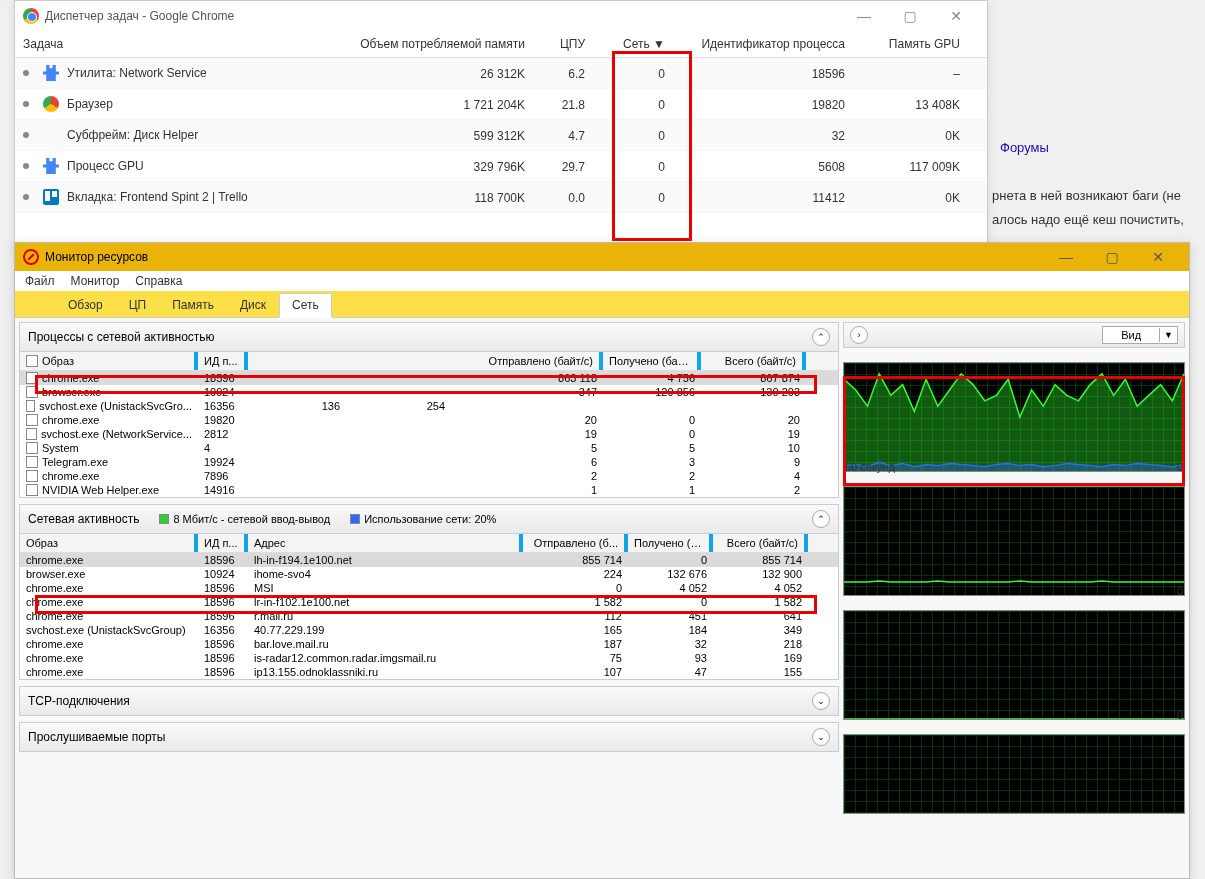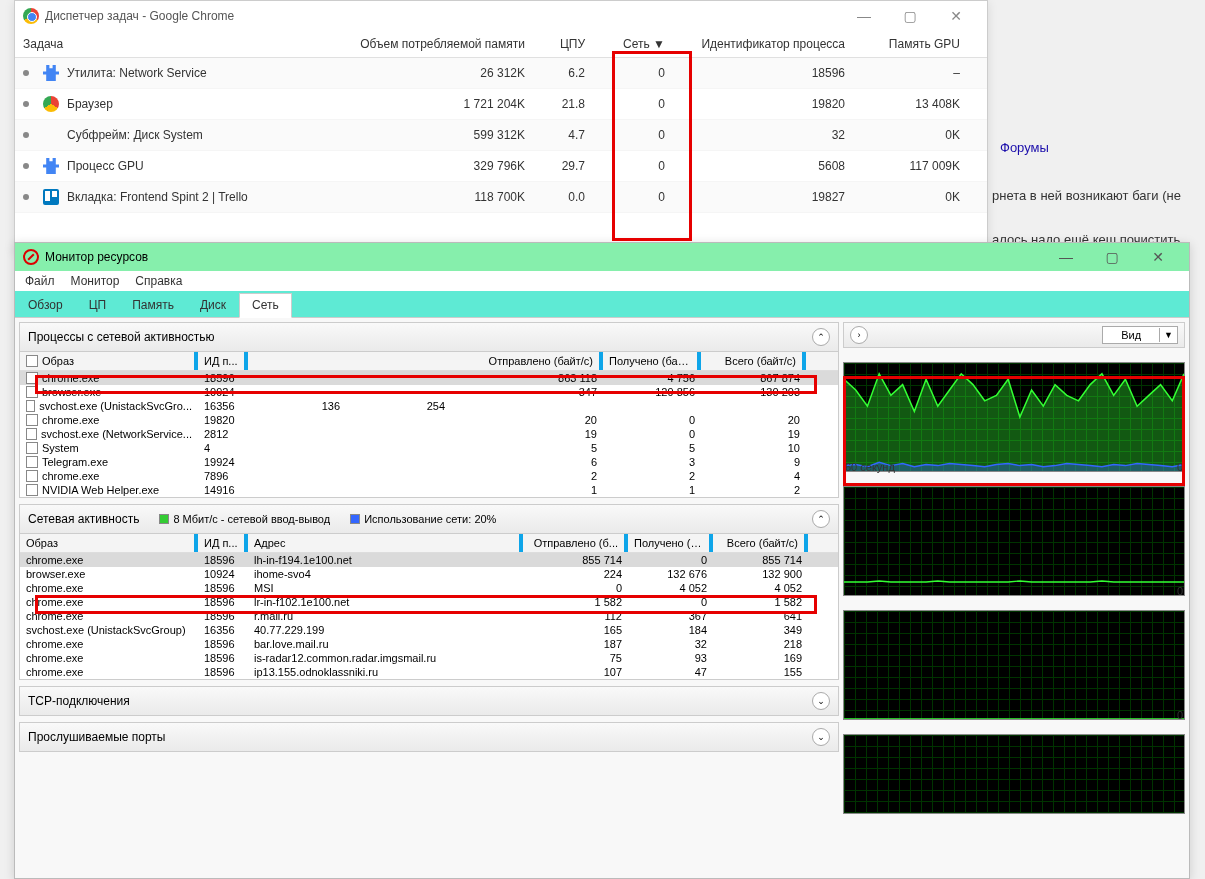--- a/index.html
+++ b/index.html
@@ -14,21 +14,21 @@
 .chrome-win-controls span { width: 46px; height: 30px; display: flex; align-items: center; justify-content: center; color: #888; font-size: 14px; }
 .task-table { width: 100%; }
 .task-header { display: flex; border-bottom: 1px solid #e0e0e0; padding: 6px 0; font-size: 12px; color: #333; }
 .task-header > div { padding: 0 8px; }
 .th-task { flex: 0 0 318px; padding-left: 16px; }
 .th-mem { flex: 0 0 200px; text-align: right; }
 .th-cpu { flex: 0 0 60px; text-align: right; }
 .th-net { flex: 0 0 80px; text-align: right; }
 .th-pid { flex: 0 0 180px; text-align: right; }
 .th-gpu { flex: 0 0 115px; text-align: right; }
-.task-row { display: flex; align-items: center; padding: 7px 0; font-size: 12px; color: #333; border-bottom: 1px solid #f5f5f5; position: relative; z-index: 0; }
+.task-row { display: flex; align-items: flex-end; padding: 7px 0; font-size: 12px; color: #333; border-bottom: 1px solid #f5f5f5; position: relative; z-index: 0; }
 .task-row > div { padding: 0 8px; }
 .task-row:nth-child(odd) { background: #fafafa; }
 .tc-task { flex: 0 0 318px; display: flex; align-items: center; padding-left: 16px; }
 .tc-mem { flex: 0 0 200px; text-align: right; }
 .tc-cpu { flex: 0 0 60px; text-align: right; }
 .tc-net { flex: 0 0 80px; text-align: right; }
 .tc-pid { flex: 0 0 180px; text-align: right; }
 .tc-gpu { flex: 0 0 115px; text-align: right; }
 .dot { width: 6px; height: 6px; border-radius: 50%; background: #888; margin-right: 14px; flex-shrink: 0; }
 .task-micon { width: 16px; height: 16px; margin-right: 8px; flex-shrink: 0; }
@@ -38,27 +38,27 @@
 .trello::before, .trello::after { content: ""; position: absolute; background: #fff; width: 5px; top: 2px; }
 .trello::before { left: 2px; height: 10px; }
 .trello::after { right: 2px; height: 6px; }
 .red-col { position: absolute; top: 50px; left: 597px; width: 80px; height: 190px; border: 3px solid #e60000; pointer-events: none; z-index: 5; }
 
 
 .bg-text { position: absolute; color: #1a0dab; font-size: 13px; }
 
 
 .resmon { position: absolute; top: 242px; left: 14px; width: 1176px; height: 637px; background: #f8f8f8; border: 1px solid #bbb; box-shadow: 0 2px 10px rgba(0,0,0,0.15); }
-.resmon-titlebar { height: 28px; display: flex; align-items: center; padding: 0 8px; background: #86efac; }
+.resmon-titlebar { height: 28px; display: flex; align-items: center; padding: 0 8px; background: #eab308; }
 .resmon-icon { width: 16px; height: 16px; margin-right: 6px; border: 2px solid #d00; border-radius: 50%; position: relative; }
 .resmon-icon::after { content: ""; position: absolute; width: 8px; height: 2px; background: #d00; top: 5px; left: 2px; transform: rotate(-45deg); }
 .resmon-win-controls { margin-left: auto; display: flex; }
 .resmon-win-controls span { width: 46px; height: 28px; display: flex; align-items: center; justify-content: center; color: #555; font-size: 14px; }
 .menubar { display: flex; gap: 16px; padding: 3px 10px; font-size: 12px; color: #333; background: #fff; }
-.tabs { display: flex; border-bottom: 1px solid #ccc; background: #5eead4; padding-top: 2px; }
+.tabs { display: flex; border-bottom: 1px solid #ccc; background: #fde047; padding-top: 2px; padding-left: 40px; }
 .tab { padding: 4px 12px; font-size: 12px; color: #333; border: 1px solid transparent; }
 .tab.active { background: #fff; border: 1px solid #ccc; border-bottom: 1px solid #fff; margin-bottom: -1px; }
 .resmon-body { display: flex; height: calc(100% - 75px); }
 .left-pane { flex: 1; overflow: hidden; padding: 4px 0 12px 4px; }
 .right-pane { width: 350px; padding: 4px; overflow: hidden; }
 
 .section-header { background: linear-gradient(#f9f9f9,#eaeaea); border: 1px solid #ccc; padding: 5px 8px; display: flex; align-items: center; font-size: 12px; position: relative; }
 .section-header .collapse { margin-left: auto; width: 18px; height: 18px; border: 1px solid #aaa; border-radius: 50%; background: #fff; display: flex; align-items: center; justify-content: center; font-size: 9px; }
 .legend-item { display: inline-flex; align-items: center; margin-left: 20px; font-size: 11px; }
 .legend-box { width: 10px; height: 10px; margin-right: 4px; border: 1px solid #888; }
@@ -101,21 +101,21 @@
 .graph-wrap { position: relative; margin-bottom: 14px; }
 
 .grid-bg { position: absolute; inset: 0; background-image: linear-gradient(#003300 1px, transparent 1px), linear-gradient(90deg, #003300 1px, transparent 1px); background-size: 11px 11px; }
 .red-graph-box { position: absolute; top: 0; left: 0; right: 0; height: 110px; border: 3px solid #e60000; pointer-events: none; z-index: 10; }
 </style>
 </head>
 <body>
 
 <div class="bg-text" style="top:140px;left:1000px;">Форумы</div>
 <div class="bg-text" style="top:188px;left:992px;color:#333">рнета в ней возникают баги (не</div>
-<div class="bg-text" style="top:232px;left:992px;color:#333">алось надо ещё кеш почистить,</div>
+<div class="bg-text" style="top:212px;left:992px;color:#333">алось надо ещё кеш почистить,</div>
 
 <div class="chrome-window">
   <div class="chrome-titlebar">
     <span class="chrome-icon"></span>
     <span>Диспетчер задач - Google Chrome</span>
     <div class="chrome-win-controls">
       <span>—</span>
       <span>▢</span>
       <span>✕</span>
     </div>
@@ -151,21 +151,21 @@
     <div class="tc-mem">1 721 204K</div>
     <div class="tc-cpu">21.8</div>
     <div class="tc-net">0</div>
     <div class="tc-pid">19820</div>
     <div class="tc-gpu">13 408K</div>
         </div>
         <div class="task-row">
           <div class="tc-task">
             <span class="dot"></span>
             <span class="task-micon"></span>
-            <span>Субфрейм: Диск System</span>
+            <span>Субфрейм: Диск Helper</span>
           </div>
     <div class="tc-mem">599 312K</div>
     <div class="tc-cpu">4.7</div>
     <div class="tc-net">0</div>
     <div class="tc-pid">32</div>
     <div class="tc-gpu">0K</div>
         </div>
         <div class="task-row">
           <div class="tc-task">
             <span class="dot"></span>
@@ -180,21 +180,21 @@
         </div>
         <div class="task-row">
           <div class="tc-task">
             <span class="dot"></span>
             <span class="task-micon trello"></span>
             <span>Вкладка: Frontend Spint 2 | Trello</span>
           </div>
     <div class="tc-mem">118 700K</div>
     <div class="tc-cpu">0.0</div>
     <div class="tc-net">0</div>
-    <div class="tc-pid">19827</div>
+    <div class="tc-pid">11412</div>
     <div class="tc-gpu">0K</div>
         </div>
       </div>
   </div>
   <div class="red-col"></div>
 </div>
 
 <div class="resmon">
   <div class="resmon-titlebar">
     <span class="resmon-icon"></span>
@@ -380,21 +380,21 @@
     <div class="c-addr">lr-in-f102.1e100.net</div>
     <div class="c-sent">1 582</div>
     <div class="c-recv">0</div>
     <div class="c-total">1 582</div>
             </div>
             <div class="dt-row">
               <div class="c-img">chrome.exe</div>
     <div class="c-pid">18596</div>
     <div class="c-addr">r.mail.ru</div>
     <div class="c-sent">112</div>
-    <div class="c-recv">367</div>
+    <div class="c-recv">451</div>
     <div class="c-total">641</div>
             </div>
             <div class="dt-row">
               <div class="c-img">svchost.exe (UnistackSvcGroup)</div>
     <div class="c-pid">16356</div>
     <div class="c-addr">40.77.229.199</div>
     <div class="c-sent">165</div>
     <div class="c-recv">184</div>
     <div class="c-total">349</div>
             </div>

